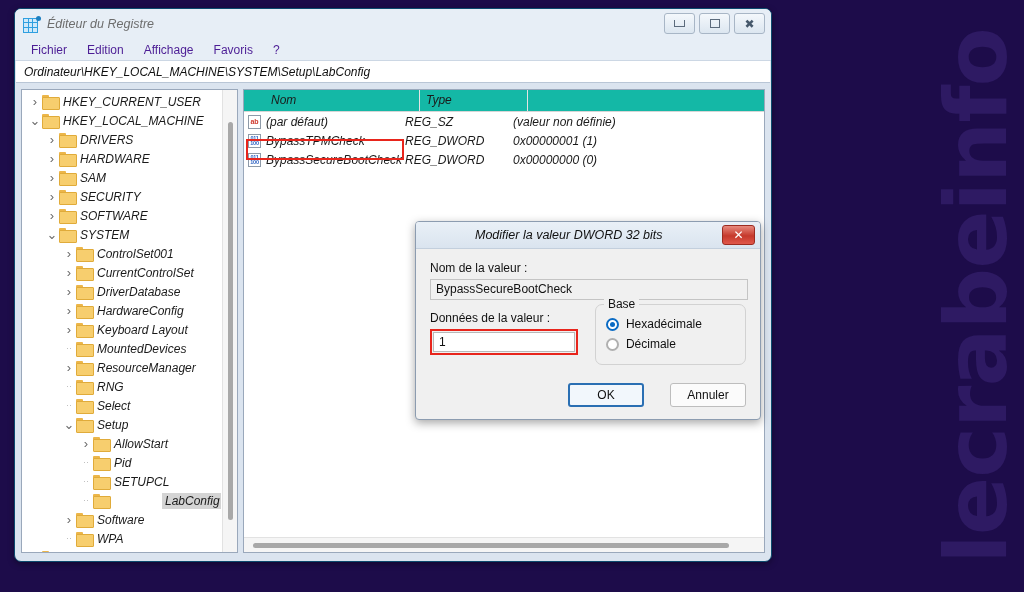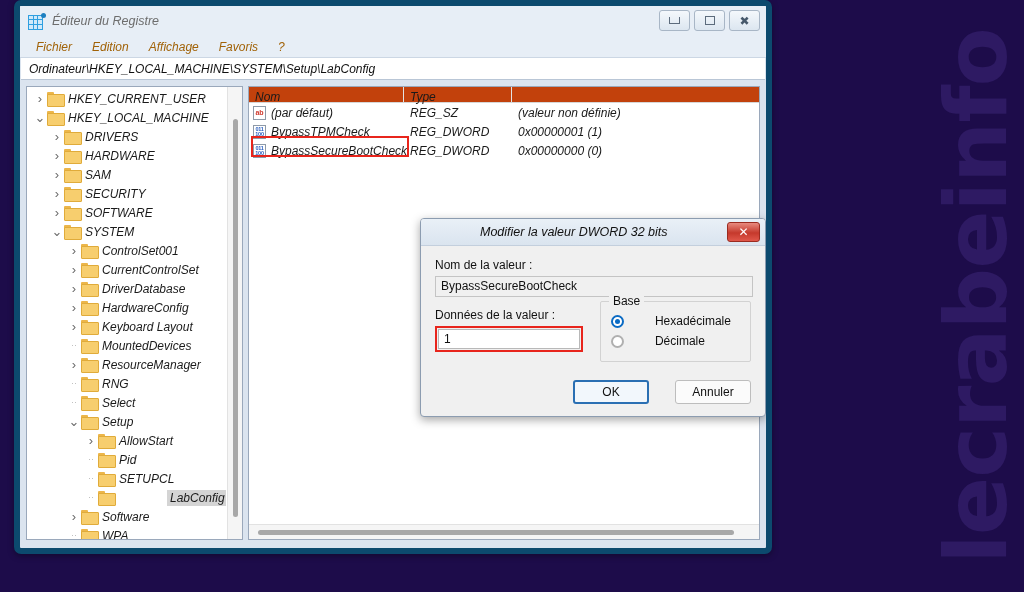--- a/index.html
+++ b/index.html
@@ -31,24 +31,24 @@
     font-family: "DejaVu Sans", sans-serif;
     font-weight: bold;
     font-size: 86px;
     letter-spacing: -1px;
     color: #2e1a63;
   }
 
   
   #regedit-window {
     position: absolute;
-    left: 14px; top: 0;
+    left: 14px; top: 8px;
     width: 758px; height: 554px;
     background: #dbe4ef;
-    border: 6px solid #0c4a6e;
+    border: 1px solid #0c4a6e;
     border-radius: 7px;
     box-shadow: 0 2px 6px rgba(0,0,0,0.35);
     overflow: hidden;
   }
 
   
   #titlebar {
     height: 30px;
     background: #e7eef6;
     display: flex;
@@ -107,22 +107,21 @@
     height: 22px;
     background: #e7eef6;
     display: flex;
     align-items: center;
     padding-left: 16px;
     gap: 20px;
     border-bottom: 1px solid #ccd7e4;
   }
   .menu-item {
     font-size: 12px;
-    font-style: italic;
-    color: #a16207;
+    color: #4c1d95;
   }
 
   
   #addressbar {
     height: 22px;
     background: #ffffff;
     display: flex;
     align-items: center;
     padding-left: 8px;
     border-bottom: 1px solid #b9c6d6;
@@ -219,23 +218,24 @@
   
   #list-pane {
     flex: 1;
     background: #ffffff;
     border: 1px solid #9aa8bb;
     position: relative;
     overflow: hidden;
   }
   #list-header {
     display: flex;
-    height: 16px;
+    height: 22px;
     border-bottom: 1px solid #d6d6d6;
-    background: #c2410c;
+    background: #14b8a6;
+    padding-left: 21px;
   }
   .col-h {
     font-size: 12px;
     font-style: italic;
     color: #1a1a1a;
     padding: 3px 0 0 6px;
     border-right: 1px solid #e3e3e3;
   }
   .col-name { width: 155px; }
   .col-type { width: 108px; }
@@ -369,40 +369,39 @@
     width: 100%; height: 100%;
     background: #ffffff;
     border: 1px solid #b8b8b8;
     font-size: 12px;
     color: #111;
     padding: 2px 0 0 5px;
   }
   #base-group {
     width: 152px;
     border: 1px solid #d2d2d2;
-    border-radius: 2px;
+    border-radius: 7px;
     padding: 9px 10px 10px 10px;
     position: relative;
     margin-top: -7px;
   }
   #base-legend {
     position: absolute;
     left: 8px; top: -8px;
     background: #f0f0f0;
     padding: 0 4px;
     font-size: 12px;
     color: #111;
   }
   .radio-row {
     display: flex;
     align-items: center;
     height: 20px;
     font-size: 12px;
     color: #111;
-    gap: 24px;
   }
   .radio {
     width: 13px; height: 13px;
     border-radius: 50%;
     border: 2px solid #b0b0b0;
     background: #ffffff;
     margin-right: 7px;
     flex: 0 0 13px;
     position: relative;
   }

